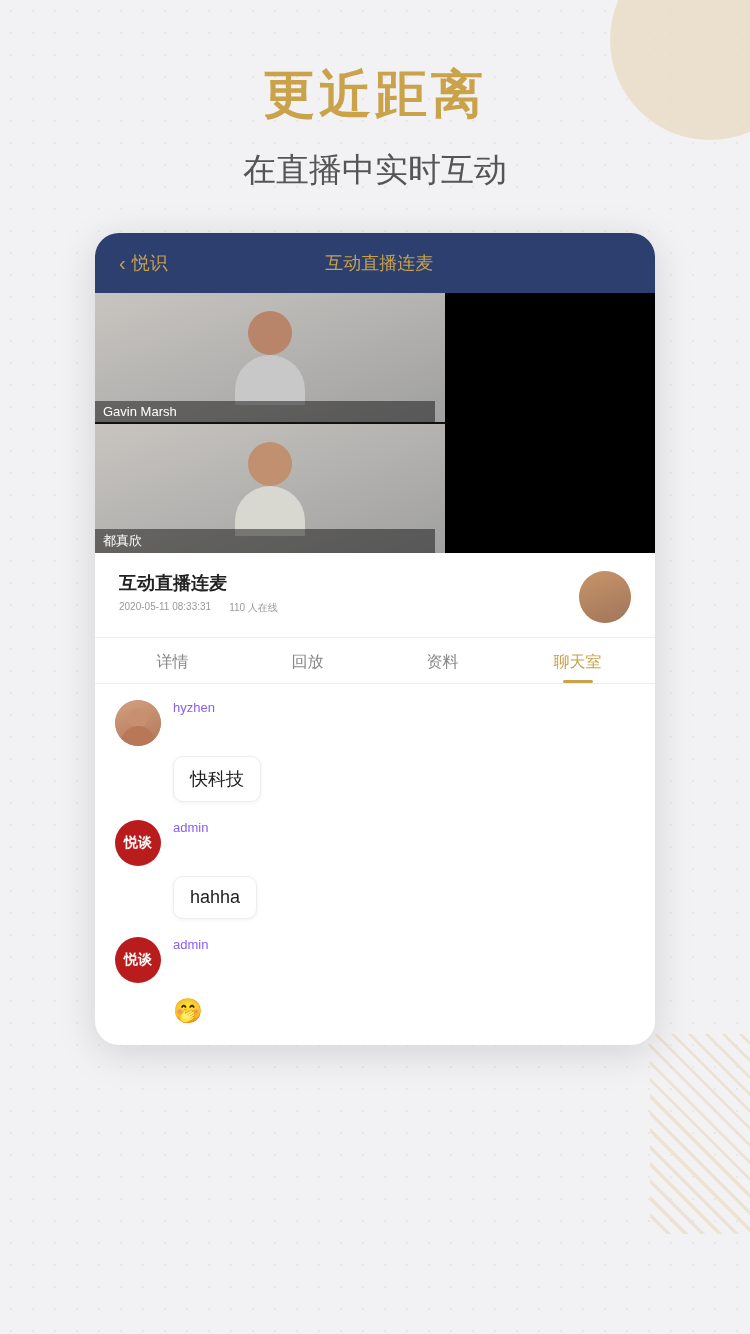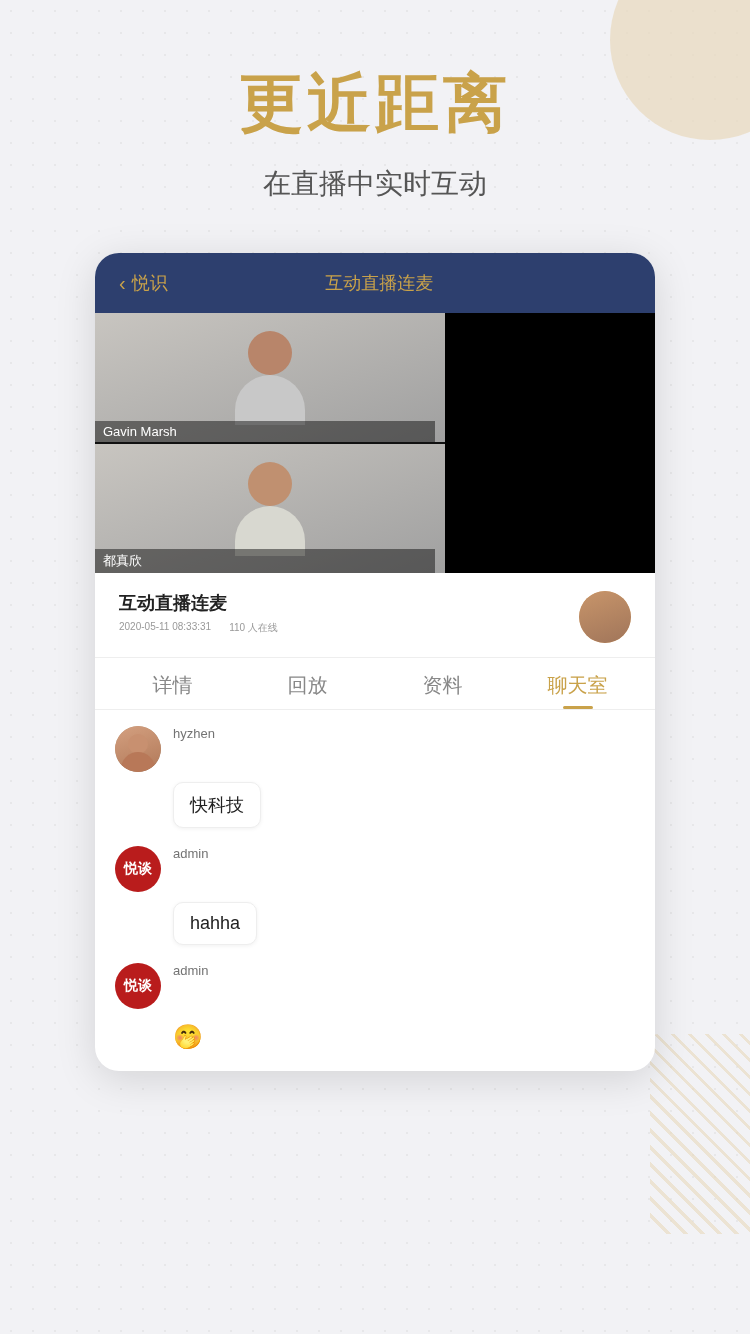--- a/index.html
+++ b/index.html
@@ -50,31 +50,31 @@
     .page-content {
       position: relative;
       z-index: 1;
       display: flex;
       flex-direction: column;
       align-items: center;
       padding-top: 60px;
     }
 
     .main-title {
-      font-size: 64px;
+      font-size: 52px;
       font-weight: 700;
       color: #c9a24a;
       letter-spacing: 4px;
       margin-bottom: 18px;
     }
 
     .sub-title {
-      font-size: 28px;
+      font-size: 33px;
       color: #555;
-      margin-bottom: 50px;
+      margin-bottom: 40px;
     }
 
     
     .phone-card {
       width: 560px;
       background: #fff;
       border-radius: 24px;
       overflow: hidden;
       box-shadow: 0 8px 40px rgba(0,0,0,0.13);
     }
@@ -256,21 +256,21 @@
     
     .card-tabs {
       display: flex;
       border-bottom: 1px solid #eee;
       padding: 0 10px;
     }
     .tab-item {
       flex: 1;
       text-align: center;
       padding: 14px 0 10px;
-      font-size: 20px;
+      font-size: 16px;
       color: #888;
       position: relative;
       cursor: pointer;
     }
     .tab-item.active {
       color: #c9a24a;
     }
     .tab-item.active::after {
       content: '';
       position: absolute;
@@ -310,21 +310,21 @@
     }
     .chat-avatar.brand {
       background: #b91c1c;
       font-size: 18px;
       color: #fff;
       font-weight: 700;
     }
     .chat-body {}
     .chat-username {
       font-size: 13px;
-      color: #737373;
+      color: #8b5cf6;
       margin-bottom: 5px;
     }
     .chat-bubble {
       background: #fff;
       border: 1px solid #eee;
       border-radius: 10px;
       padding: 10px 16px;
       font-size: 18px;
       color: #222;
       display: inline-block;

